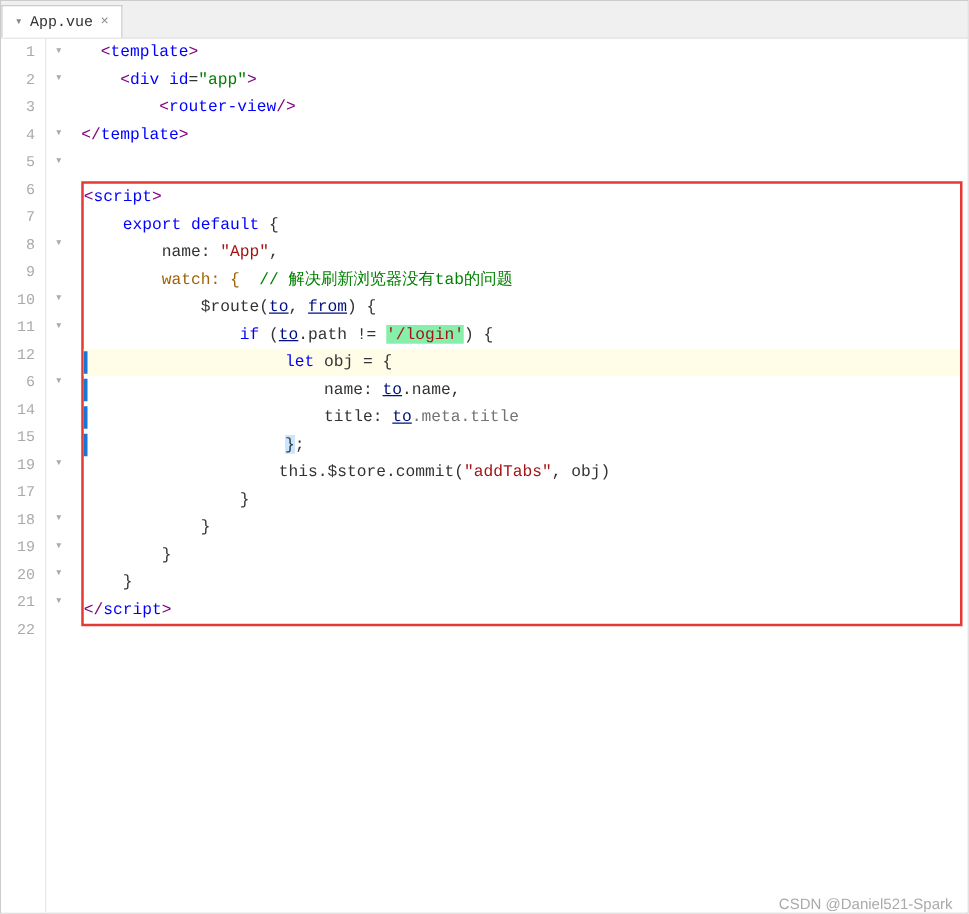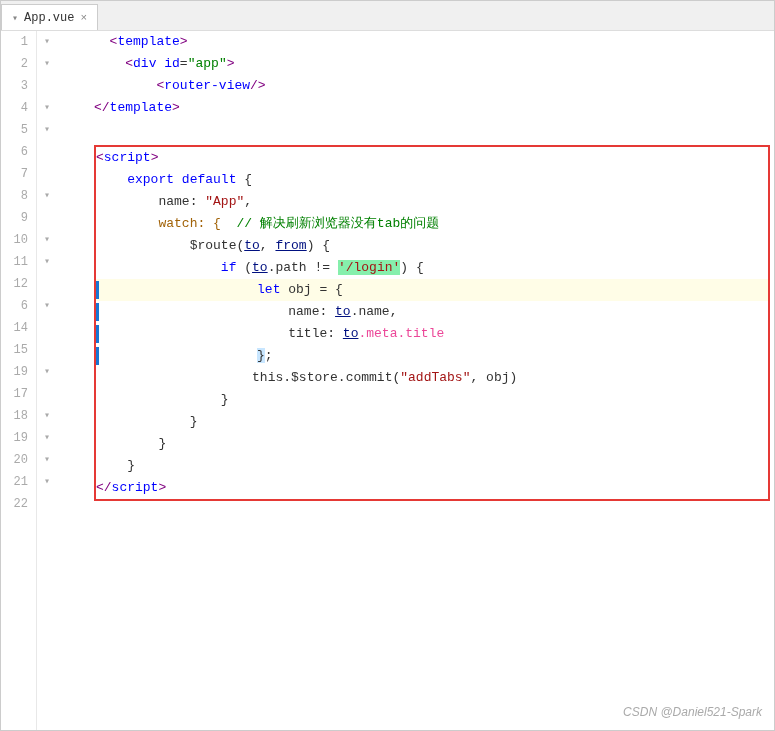--- a/index.html
+++ b/index.html
@@ -77,21 +77,20 @@
       height: 22px;
       line-height: 22px;
       padding-right: 8px;
       font-size: 12px;
     }
 
     .code-content {
       flex: 1;
       padding-left: 8px;
       overflow: auto;
-      margin-left: 29px;
     }
 
     .code-line {
       height: 22px;
       line-height: 22px;
       white-space: pre;
       display: flex;
       align-items: center;
       position: relative;
     }
@@ -101,26 +100,25 @@
     }
 
     .red-box {
       border: 2px solid #e53935;
       margin: 4px 4px 4px 0;
       position: relative;
     }
 
     .watermark {
       position: absolute;
-      bottom: 11px;
+      bottom: 0;
       right: 12px;
       color: #aaa;
       font-size: 12px;
       font-family: Arial, sans-serif;
-      font-style: italic;
     }
 
     .gutter {
       width: 20px;
       flex-shrink: 0;
     }
 
     .gutter-icon {
       height: 22px;
       line-height: 22px;
@@ -202,21 +200,21 @@
           <div class="code-line"><span></span></div>
           <div class="red-box">
             <div class="code-line"><span><span style="color:#800080">&lt;</span><span style="color:#0000ff">script</span><span style="color:#800080">&gt;</span></span></div>
             <div class="code-line"><span><span style="color:#333">    </span><span style="color:#0000ff">export</span><span style="color:#333"> </span><span style="color:#0000ff">default</span><span style="color:#333"> {</span></span></div>
             <div class="code-line"><span><span style="color:#333">        </span><span style="color:#333">name: </span><span style="color:#a31515">"App"</span><span style="color:#333">,</span></span></div>
             <div class="code-line"><span><span style="color:#333">        </span><span style="color:#a16207">watch: {  </span><span style="color:#008000;">// 解决刷新浏览器没有tab的问题</span></span></div>
             <div class="code-line"><span><span style="color:#333">            </span><span style="color:#333">$route(</span><span style="color:#001080;text-decoration:underline">to</span><span style="color:#333">, </span><span style="color:#001080;text-decoration:underline">from</span><span style="color:#333">) {</span></span></div>
             <div class="code-line"><span><span style="color:#333">                </span><span style="color:#0000ff">if</span><span style="color:#333"> (</span><span style="color:#001080;text-decoration:underline">to</span><span style="color:#333">.path != </span><span style="background:#86efac;color:#a31515">'/login'</span><span style="color:#333">) {</span></span></div>
             <div class="code-line highlighted"><span style="display: inline-block; width: 3px; background: rgb(25, 118, 210); height: 18px; vertical-align: middle; margin-right: 2px;"></span><span><span style="color:#333">                    </span><span style="color:#0000ff">let</span><span style="color:#333"> obj = {</span></span></div>
             <div class="code-line"><span style="display: inline-block; width: 3px; background: rgb(25, 118, 210); height: 18px; vertical-align: middle; margin-right: 2px;"></span><span><span style="color:#333">                        </span><span style="color:#333">name: </span><span style="color:#001080;text-decoration:underline">to</span><span style="color:#333">.name,</span></span></div>
-            <div class="code-line"><span style="display: inline-block; width: 3px; background: rgb(25, 118, 210); height: 18px; vertical-align: middle; margin-right: 2px;"></span><span><span style="color:#333">                        </span><span style="color:#333">title: </span><span style="color:#001080;text-decoration:underline">to</span><span style="color:#ec4899">.meta.title</span></span></div>
+            <div class="code-line"><span style="display: inline-block; width: 3px; background: rgb(25, 118, 210); height: 18px; vertical-align: middle; margin-right: 2px;"></span><span><span style="color:#333">                        </span><span style="color:#333">title: </span><span style="color:#001080;text-decoration:underline">to</span><span style="color:#737373">.meta.title</span></span></div>
             <div class="code-line"><span style="display: inline-block; width: 3px; background: rgb(25, 118, 210); height: 18px; vertical-align: middle; margin-right: 2px;"></span><span><span style="color:#333">                    </span><span style="background:#c8e6ff;color:#333">}</span><span style="color:#333">;</span></span></div>
             <div class="code-line"><span><span style="color:#333">                    </span><span style="color:#333">this.$store.commit(</span><span style="color:#a31515">"addTabs"</span><span style="color:#333">, obj)</span></span></div>
             <div class="code-line"><span><span style="color:#333">                </span><span style="color:#333">}</span></span></div>
             <div class="code-line"><span><span style="color:#333">            </span><span style="color:#333">}</span></span></div>
             <div class="code-line"><span><span style="color:#333">        </span><span style="color:#333">}</span></span></div>
             <div class="code-line"><span><span style="color:#333">    </span><span style="color:#333">}</span></span></div>
             <div class="code-line"><span><span style="color:#800080">&lt;/</span><span style="color:#0000ff">script</span><span style="color:#800080">&gt;</span></span></div>
           </div>
         </div>
       <div class="watermark">CSDN @Daniel521-Spark</div>

